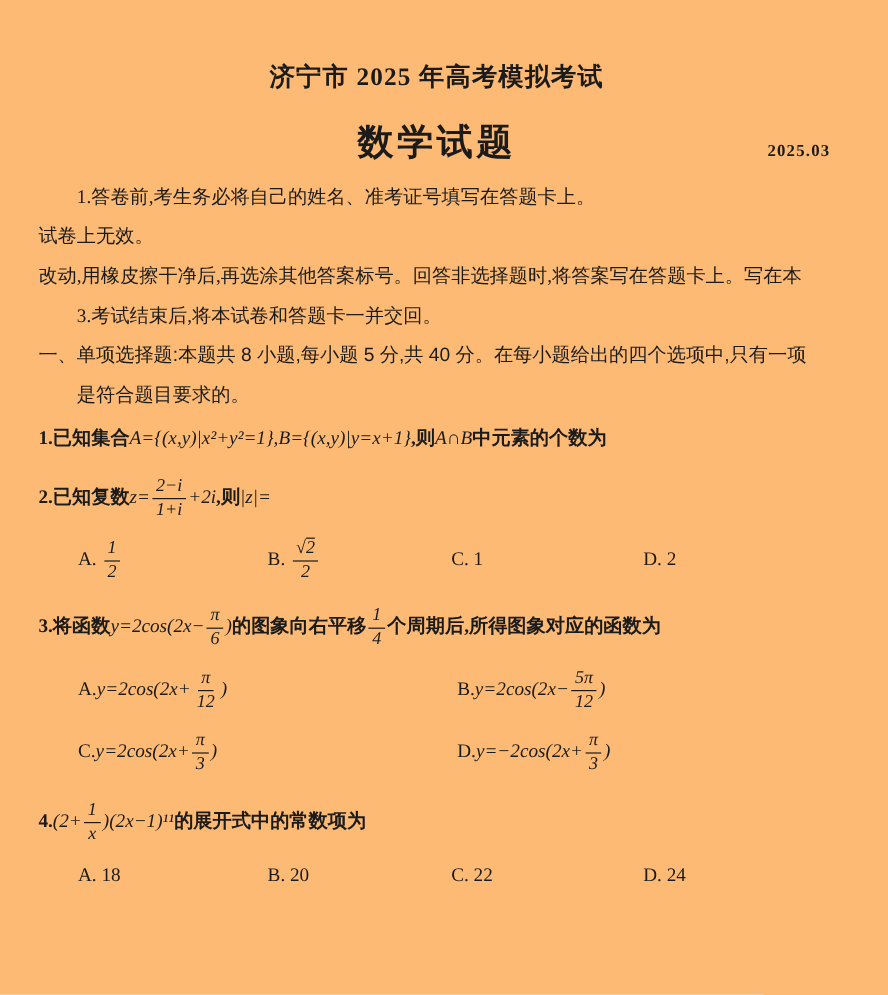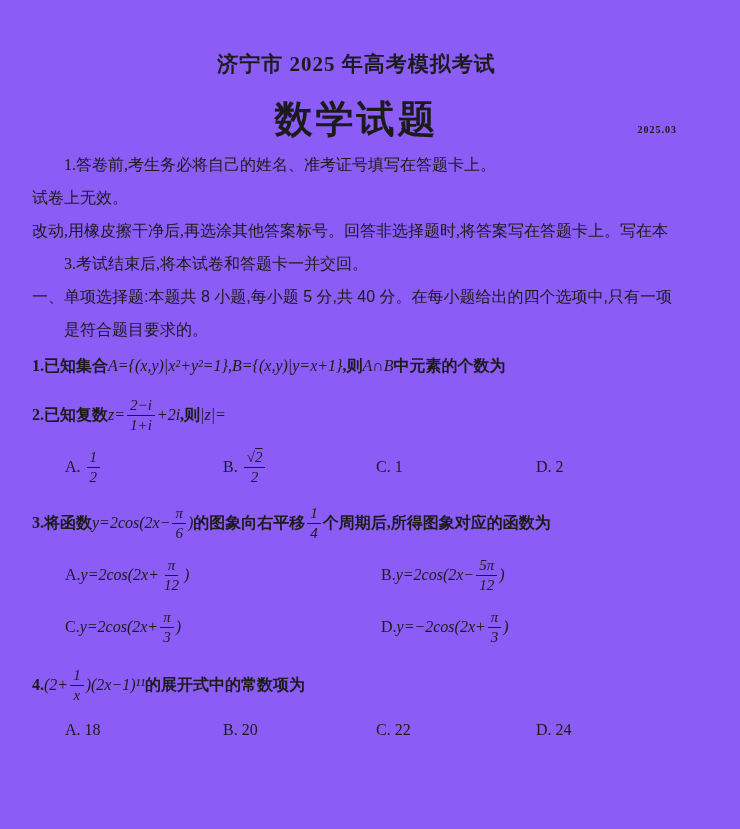--- a/index.html
+++ b/index.html
@@ -1,40 +1,40 @@
 <!DOCTYPE html>
 <html><head>
 <meta charset="utf-8">
 <style>
   html,body{margin:0;padding:0;background:#e8e8e8;}
   .page{
     position:relative;
     width:740px;height:829px;
     margin:0 auto;
-    background:#8b5cf6;
+    background:#fdba74;
     color:#1b1b1b;
     font-family:"Liberation Serif","DejaVu Serif",serif;
     font-size:16px;
     box-sizing:border-box;
-    padding:50px 59px 0 32px;
+    padding:50px 44px 0 32px;
     overflow:hidden;
   }
   .center{text-align:center;}
   .exam-title{
     font-family:"Liberation Serif","DejaVu Serif",serif;
     font-size:21px;font-weight:bold;letter-spacing:1px;
   }
   .subtitle-row{position:relative;margin-top:20px;height:42px;}
   .exam-subtitle{
     font-family:"Liberation Sans","DejaVu Sans",sans-serif;
-    font-size:38px;font-weight:bold;letter-spacing:3px;line-height:42px;
+    font-size:30px;font-weight:bold;letter-spacing:3px;line-height:42px;
   }
   .exam-date{
     position:absolute;right:4px;bottom:5px;
-    font-size:10px;font-weight:bold;letter-spacing:1px;
+    font-size:14px;font-weight:bold;letter-spacing:1px;
   }
   .notice-heading{
     font-family:"Liberation Sans","DejaVu Sans",sans-serif;
     font-weight:bold;margin-top:16px;line-height:22px;
   }
   .line{line-height:33px;}
   .indent{padding-left:32px;}
   .sec-head{
     font-family:"Liberation Sans","DejaVu Sans",sans-serif;
     font-weight:normal;line-height:33px;

